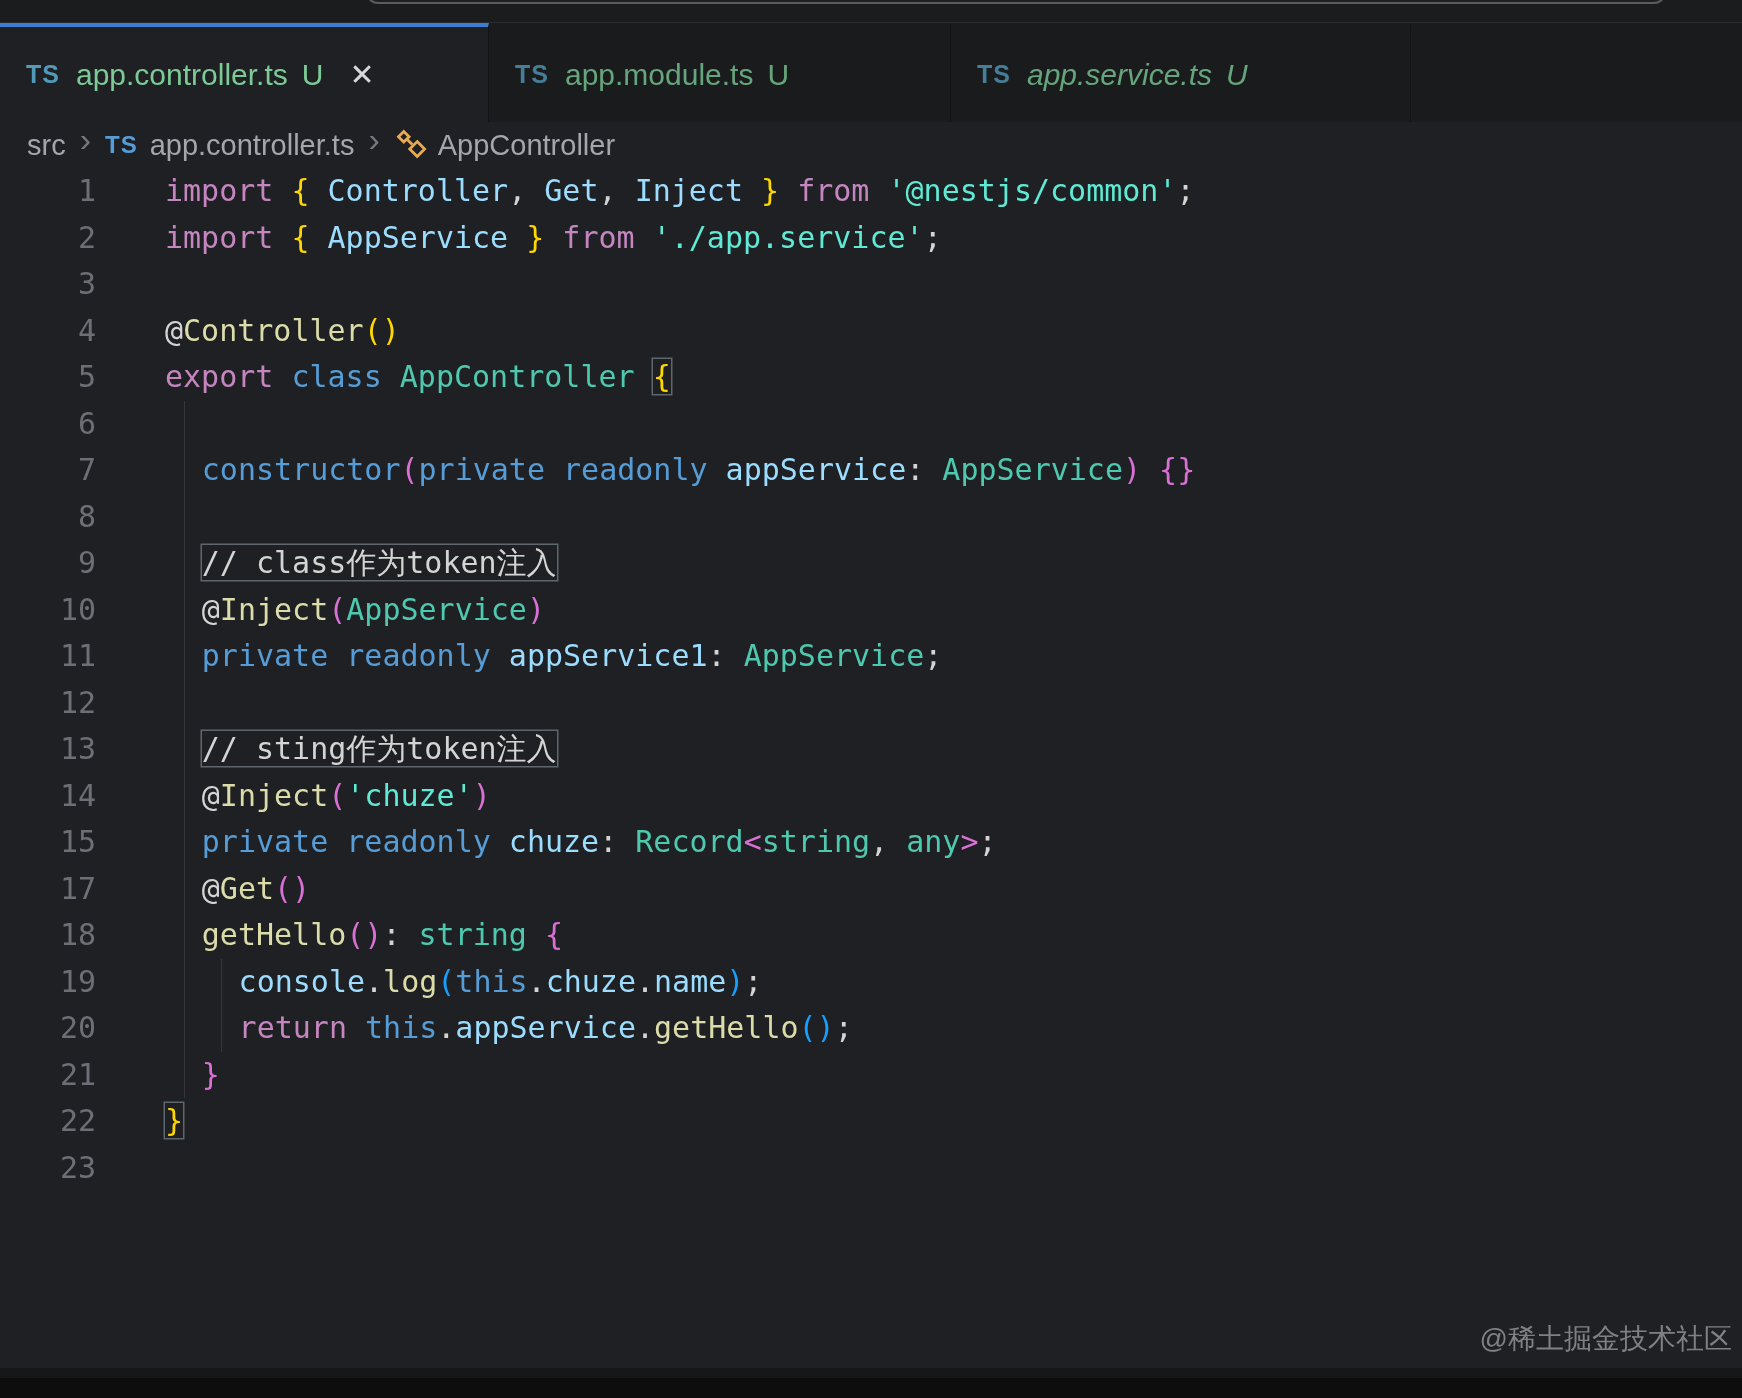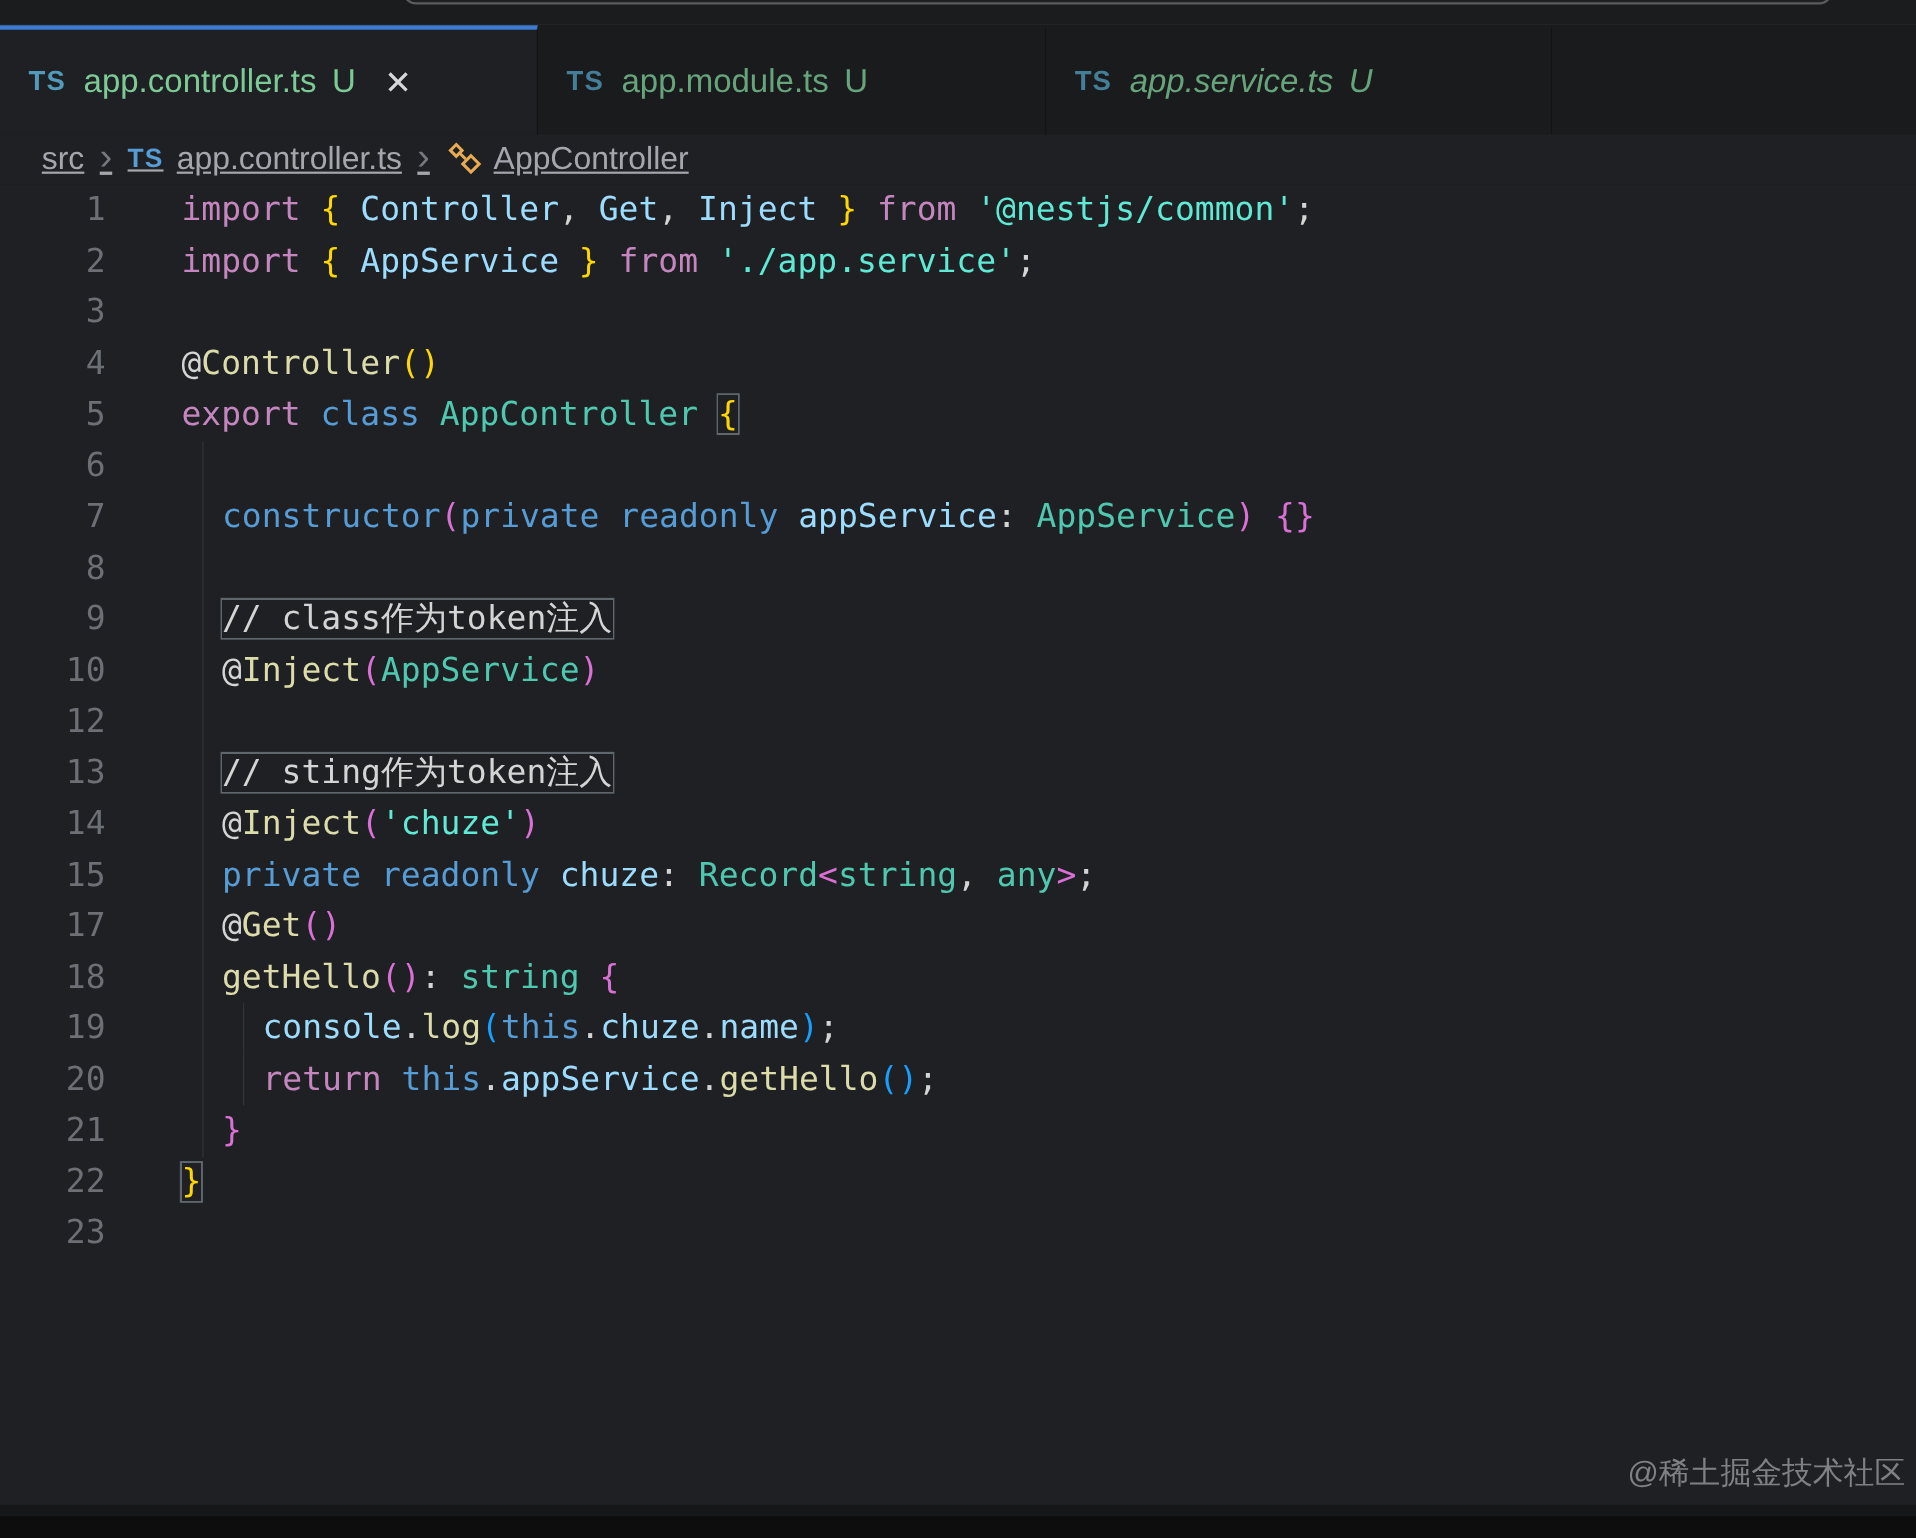--- a/index.html
+++ b/index.html
@@ -33,22 +33,22 @@
     font-weight:bold; font-size:25px; color:#519aba; margin-right:16px; letter-spacing:1px;
   }
   .tab .label { color:#7ccb96; }
   .tab .git { color:#7ccb96; margin-left:14px; }
   .tab.preview .label, .tab.preview .git { font-style:italic; }
   .tab:not(.active) .tsicon, .tab:not(.active) .label, .tab:not(.active) .git { opacity:.78; }
   .tab .close { color:#d5d7d9; margin-left:26px; font-size:30px; }
   .tab-filler { flex:1; background:#1a1b1d; }
   
   .breadcrumb {
-    display:flex; align-items:center; height:46px; padding-left:38px;
-    background:#1f2023; font-size:29px; color:#a3a7ad;text-decoration:underline;
+    display:flex; height:46px; padding-left:27px;
+    background:#1f2023; font-size:29px; color:#a3a7ad;
   }
   .breadcrumb .sep { color:#75797f; font-size:34px; margin:0 14px; line-height:1; padding-bottom:4px; }
   .breadcrumb .tsicon { font-weight:bold; font-size:24px; color:#569cd6; margin-right:12px; letter-spacing:1px; }
   .breadcrumb .crumb { display:flex; align-items:center; cursor:pointer; }
   .breadcrumb svg { margin-right:10px; }
   
   .editor { position:relative; width:100%; height:1220px; background:#1f2023;
             font-family:"DejaVu Sans Mono", monospace; }
   .line { position:relative; height:46.5px; }
   .line .gutter {
@@ -173,20 +173,25 @@
         <span class="gutter">9</span>
         <div class="guide g1"></div>
         <span class="content" style="padding-left: 36.8px;"><span class="tok-co matched">// class作为token注入</span></span>
       </div>
       <div class="line">
         <span class="gutter">10</span>
         <div class="guide g1"></div>
         <span class="content" style="padding-left: 36.8px;"><span class="tok-at">@</span><span class="tok-fn">Inject</span><span class="tok-b2">(</span><span class="tok-type">AppService</span><span class="tok-b2">)</span></span>
       </div>
       <div class="line">
+        <span class="gutter">11</span>
+        <div class="guide g1"></div>
+        <span class="content" style="padding-left: 36.8px;"><span class="tok-kw2">private </span><span class="tok-kw2">readonly </span><span class="tok-var">appService1</span><span class="tok-pun">: </span><span class="tok-type">AppService</span><span class="tok-pun">;</span></span>
+      </div>
+      <div class="line">
         <span class="gutter">12</span>
         <div class="guide g1"></div>
         <span class="content" style="padding-left: 36.8px;"></span>
       </div>
       <div class="line">
         <span class="gutter">13</span>
         <div class="guide g1"></div>
         <span class="content" style="padding-left: 36.8px;"><span class="tok-co matched">// sting作为token注入</span></span>
       </div>
       <div class="line">

